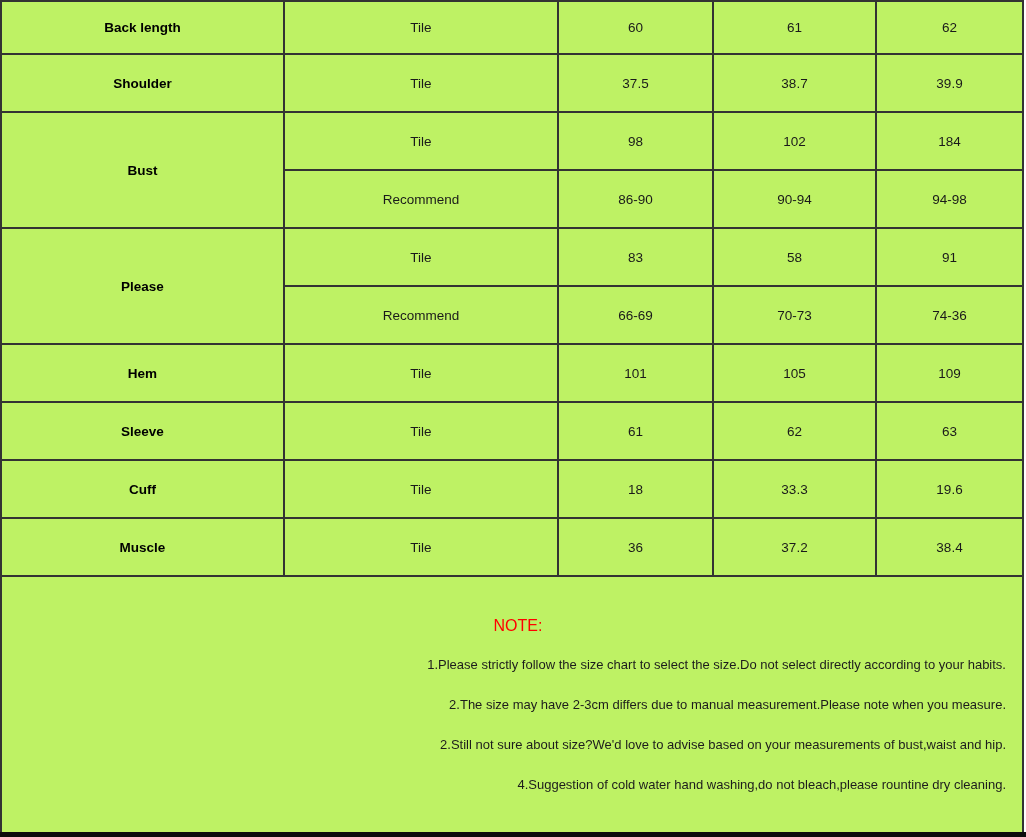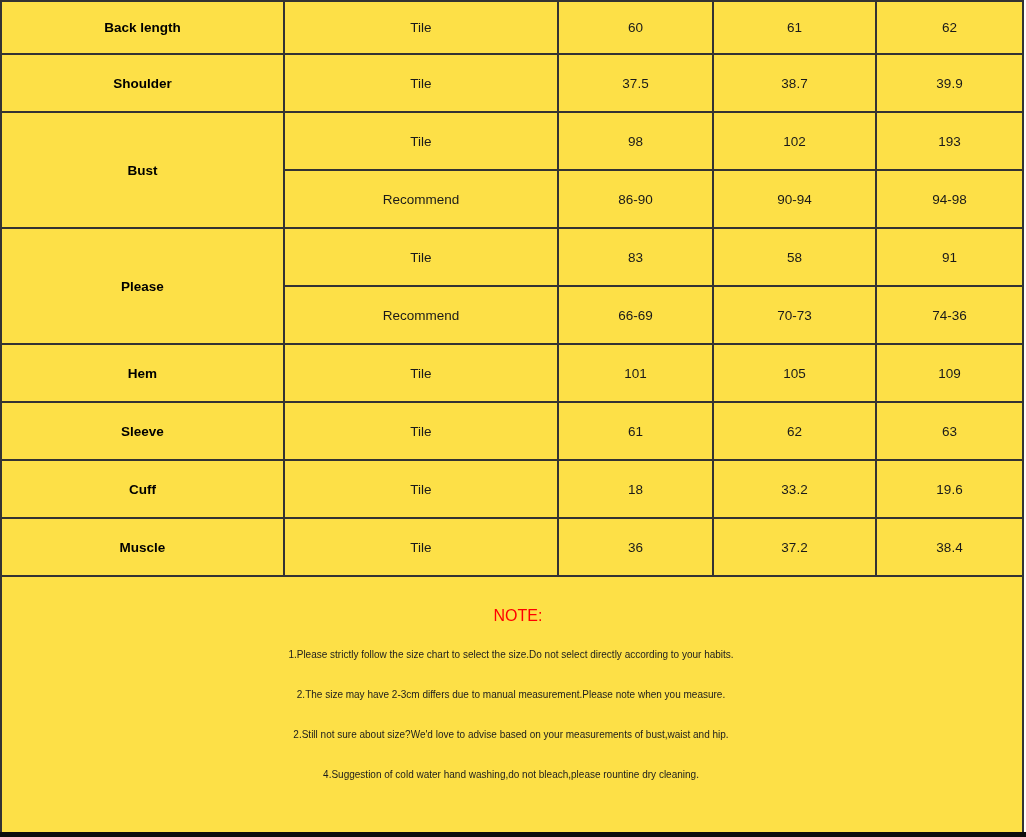--- a/index.html
+++ b/index.html
@@ -22,45 +22,45 @@
     left: 0;
     width: 1022px;
     border-collapse: collapse;
     table-layout: fixed;
   }
   table.size-chart td {
     border: 2px solid var(--border, #333333);
     text-align: center;
     vertical-align: middle;
     font-size: 13.5px;
-    padding: 4px;
-    background: #fde047;
+    padding: 14px;
+    background: #bef264;
   }
   tr.row-first { height: 53px; }
   tr.row-std   { height: 58px; }
   td.label-cell {
     font-weight: bold;
     color: #000000;
   }
   td.note-cell {
     height: 252px;
     vertical-align: top;
     padding-top: 58px;
   }
   .note-title {
     color: var(--note-title, #ff0000);
     font-size: 16px;
     line-height: 18px;
     text-align: center;
     margin: 0 0 22px 12px;
   }
   .note-item {
-    font-size: 10px;
+    font-size: 13px;
     line-height: 16px;
-    text-align: center;
+    text-align: right;
     color: #1c1c1c;
     margin: 0 2px 24px 0;
   }
   .bottom-bar {
     position: absolute;
     left: 0;
     bottom: 0;
     width: 1026px;
     height: 5px;
     background: var(--bottom-bar, #0c0c0c);
@@ -92,21 +92,21 @@
         <td>Tile</td>
         <td>37.5</td>
         <td>38.7</td>
         <td>39.9</td>
       </tr>
       <tr class="row-std">
         <td class="label-cell" rowspan="2">Bust</td>
         <td>Tile</td>
         <td>98</td>
         <td>102</td>
-        <td>193</td>
+        <td>184</td>
       </tr>
       <tr class="row-std">
         <td>Recommend</td>
         <td>86-90</td>
         <td>90-94</td>
         <td>94-98</td>
       </tr>
       <tr class="row-std">
         <td class="label-cell" rowspan="2">Please</td>
         <td>Tile</td>
@@ -131,21 +131,21 @@
         <td class="label-cell">Sleeve</td>
         <td>Tile</td>
         <td>61</td>
         <td>62</td>
         <td>63</td>
       </tr>
       <tr class="row-std">
         <td class="label-cell">Cuff</td>
         <td>Tile</td>
         <td>18</td>
-        <td>33.2</td>
+        <td>33.3</td>
         <td>19.6</td>
       </tr>
       <tr class="row-std">
         <td class="label-cell">Muscle</td>
         <td>Tile</td>
         <td>36</td>
         <td>37.2</td>
         <td>38.4</td>
       </tr>
       <tr>

